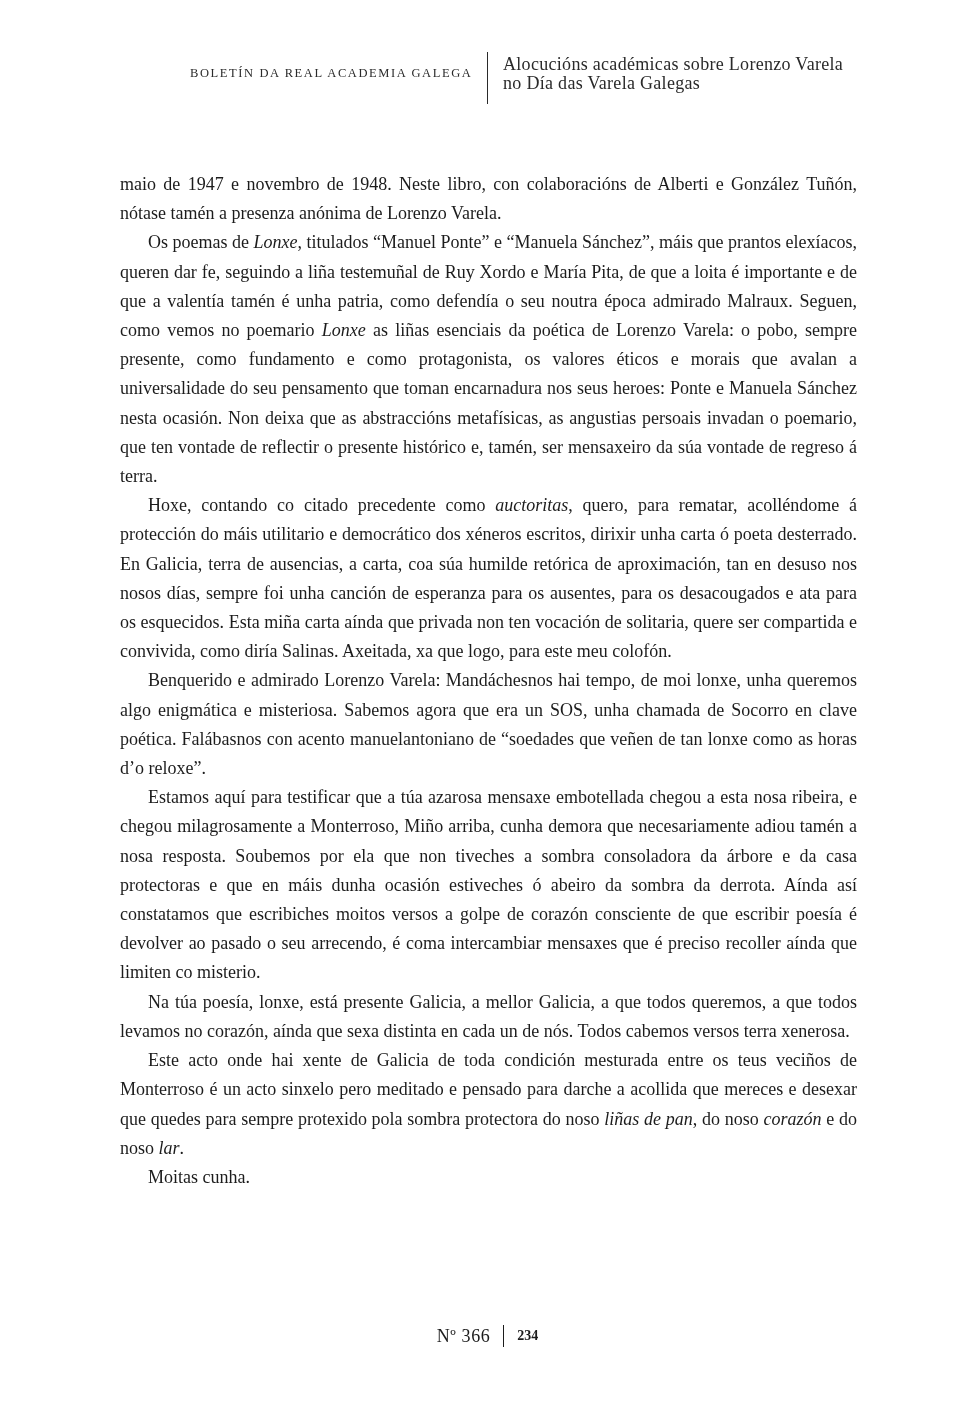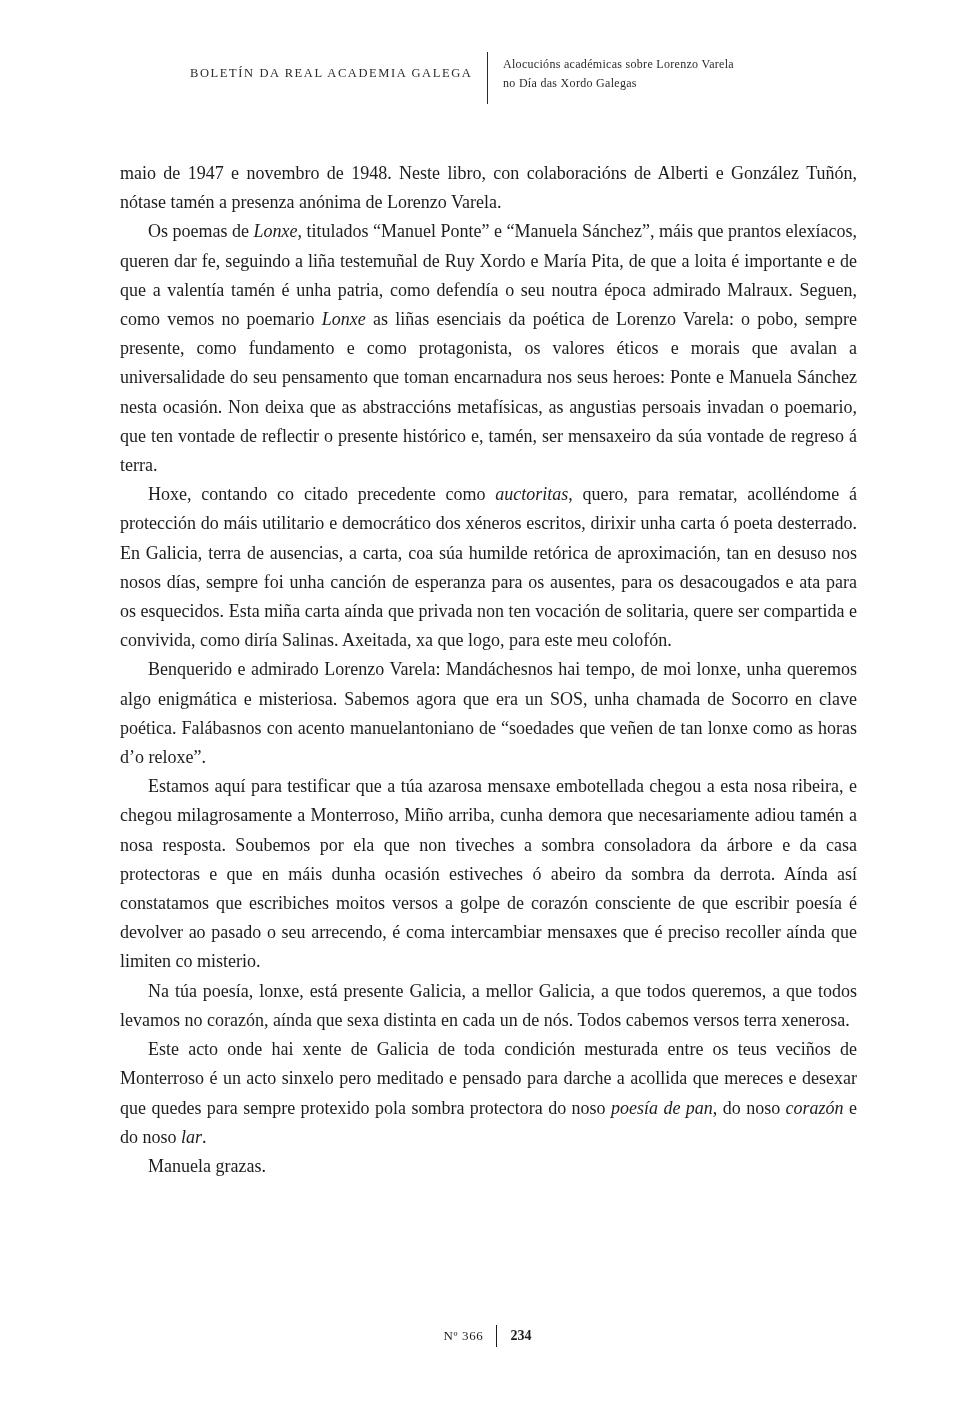--- a/index.html
+++ b/index.html
@@ -33,30 +33,30 @@
     white-space: nowrap;
   }
   .header-divider {
     width: 1px;
     min-height: 52px;
     background: #2a2a2a;
   }
   .article-title {
     padding-left: 15px;
     padding-top: 3px;
-    font-size: 12px;
+    font-size: 18px;
     line-height: 19px;
     letter-spacing: 0.3px;
     color: #2a2a2a;
     white-space: nowrap;
   }
   
   .body-text {
     position: absolute;
-    top: 159px;
+    top: 170px;
     left: 120px;
     width: 737px;
     font-size: 18px;
     line-height: 29.2px;
     text-align: justify;
     color: #1c1c1c;
   }
   .body-text p {
     margin: 0;
     text-indent: 28px;
@@ -72,21 +72,21 @@
     position: absolute;
     top: 1323px;
     left: 0;
     width: 975px;
     height: 26px;
     display: flex;
     justify-content: center;
     align-items: center;
   }
   .footer-issue {
-    font-size: 13px;
+    font-size: 18px;
     letter-spacing: 0.6px;
     padding-right: 13px;
     color: #1c1c1c;
   }
   .footer-divider {
     width: 1px;
     height: 22px;
     background: #1c1c1c;
   }
   .footer-page {
@@ -99,33 +99,33 @@
 </head>
 <body>
 
 <div class="page">
 
   <div class="header">
     <div class="journal-title">BOLETÍN DA REAL ACADEMIA GALEGA</div>
     <div class="header-divider"></div>
     <div class="article-title">
       <div>Alocucións académicas sobre Lorenzo Varela</div>
-      <div>no Día das Xordo Galegas</div>
+      <div>no Día das Varela Galegas</div>
     </div>
   </div>
 
   <div class="body-text">
       <p class="noindent"><span>maio de 1947 e novembro de 1948. Neste libro, con colaboracións de Alberti e González Tuñón, nótase tamén a presenza anónima de Lorenzo Varela.</span></p>
       <p><span>Os poemas de </span><em>Lonxe</em><span>, titulados “Manuel Ponte” e “Manuela Sánchez”, máis que prantos elexíacos, queren dar fe, seguindo a liña testemuñal de Ruy Xordo e María Pita, de que a loita é importante e de que a valentía tamén é unha patria, como defendía o seu noutra época admirado Malraux. Seguen, como vemos no poemario </span><em>Lonxe</em><span> as liñas esenciais da poética de Lorenzo Varela: o pobo, sempre presente, como fundamento e como protagonista, os valores éticos e morais que avalan a universalidade do seu pensamento que toman encarnadura nos seus heroes: Ponte e Manuela Sánchez nesta ocasión. Non deixa que as abstraccións metafísicas, as angustias persoais invadan o poemario, que ten vontade de reflectir o presente histórico e, tamén, ser mensaxeiro da súa vontade de regreso á terra.</span></p>
       <p><span>Hoxe, contando co citado precedente como </span><em>auctoritas</em><span>, quero, para rematar, acolléndome á protección do máis utilitario e democrático dos xéneros escritos, dirixir unha carta ó poeta desterrado. En Galicia, terra de ausencias, a carta, coa súa humilde retórica de aproximación, tan en desuso nos nosos días, sempre foi unha canción de esperanza para os ausentes, para os desacougados e ata para os esquecidos. Esta miña carta aínda que privada non ten vocación de solitaria, quere ser compartida e convivida, como diría Salinas. Axeitada, xa que logo, para este meu colofón.</span></p>
       <p><span>Benquerido e admirado Lorenzo Varela: Mandáchesnos hai tempo, de moi lonxe, unha queremos algo enigmática e misteriosa. Sabemos agora que era un SOS, unha chamada de Socorro en clave poética. Falábasnos con acento manuelantoniano de “soedades que veñen de tan lonxe como as horas d’o reloxe”.</span></p>
       <p><span>Estamos aquí para testificar que a túa azarosa mensaxe embotellada chegou a esta nosa ribeira, e chegou milagrosamente a Monterroso, Miño arriba, cunha demora que necesariamente adiou tamén a nosa resposta. Soubemos por ela que non tiveches a sombra consoladora da árbore e da casa protectoras e que en máis dunha ocasión estiveches ó abeiro da sombra da derrota. Aínda así constatamos que escribiches moitos versos a golpe de corazón consciente de que escribir poesía é devolver ao pasado o seu arrecendo, é coma intercambiar mensaxes que é preciso recoller aínda que limiten co misterio.</span></p>
       <p><span>Na túa poesía, lonxe, está presente Galicia, a mellor Galicia, a que todos queremos, a que todos levamos no corazón, aínda que sexa distinta en cada un de nós. Todos cabemos versos terra xenerosa.</span></p>
-      <p><span>Este acto onde hai xente de Galicia de toda condición mesturada entre os teus veciños de Monterroso é un acto sinxelo pero meditado e pensado para darche a acollida que mereces e desexar que quedes para sempre protexido pola sombra protectora do noso </span><em>poesía de pan</em><span>, do noso </span><em>corazón</em><span> e do noso </span><em>lar</em><span>.</span></p>
-      <p><span>Manuela grazas.</span></p>
+      <p><span>Este acto onde hai xente de Galicia de toda condición mesturada entre os teus veciños de Monterroso é un acto sinxelo pero meditado e pensado para darche a acollida que mereces e desexar que quedes para sempre protexido pola sombra protectora do noso </span><em>liñas de pan</em><span>, do noso </span><em>corazón</em><span> e do noso </span><em>lar</em><span>.</span></p>
+      <p><span>Moitas cunha.</span></p>
     </div>
 
   <div class="footer">
     <span class="footer-issue">Nº 366</span>
     <span class="footer-divider"></span>
     <span class="footer-page">234</span>
   </div>
 
 </div>
 

